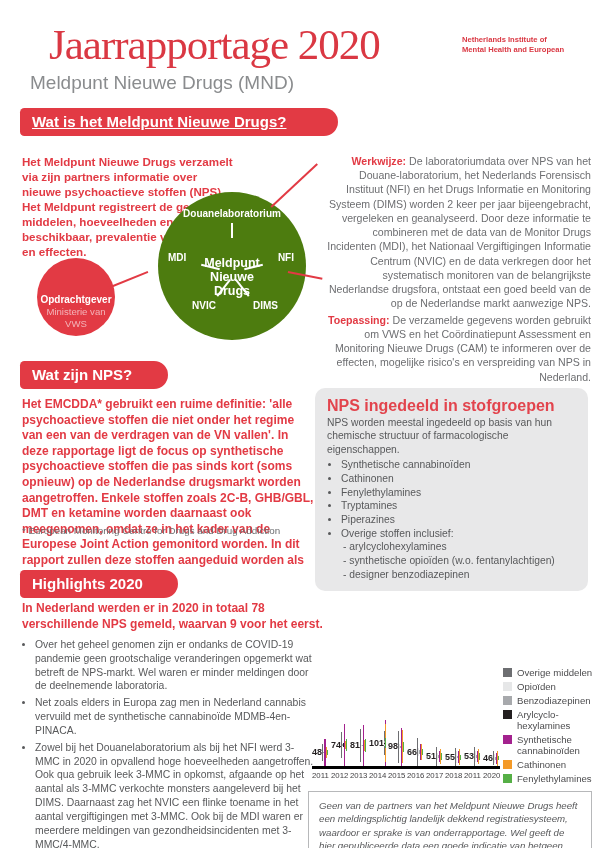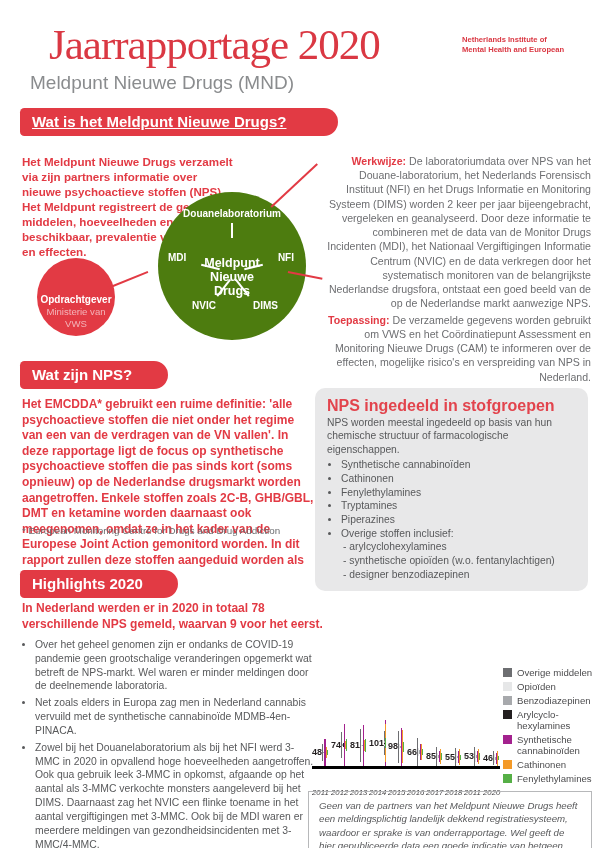--- a/index.html
+++ b/index.html
@@ -65,21 +65,21 @@
   .hl-list ul{margin:0;padding-left:13px;color:#58595b;font-size:10.4px;line-height:1.33;}
   .hl-list li{margin-bottom:3px;}
   .chart-title{position:absolute;left:312px;top:590px;width:284px;font-size:10.8px;font-weight:bold;
           color:#e23a44;line-height:1.3;}
   .chart{position:absolute;left:312px;top:632px;width:188px;}
   .bars{display:flex;align-items:flex-end;gap:3px;height:134px;border-bottom:3px solid #000;}
   .bar-col{width:16px;display:flex;flex-direction:row;justify-content:flex-end;align-items:center;}
   .bar-value{font-size:9px;font-weight:bold;color:#231f20;margin-bottom:1px;}
   .bar-seg{width:16px;}
   .xlabels{display:flex;gap:3px;margin-top:2px;}
-  .xlabel{width:16px;flex:none;text-align:left;font-size:7.8px;font-style:italic;color:#403f41;margin-top:17px;}
+  .xlabel{width:16px;flex:none;text-align:left;font-size:7.8px;color:#403f41;}
   .legend{position:absolute;left:503px;top:667px;width:94px;}
   .legend-item{display:flex;margin-bottom:3px;font-size:9.6px;color:#4d4d4f;line-height:1.15;}
   .swatch{width:9px;height:9px;margin:1px 5px 0 0;flex:none;}
   .note-box{position:absolute;left:308px;top:791px;width:284px;border:1px solid #b7b8ba;
           padding:7px 10px;box-sizing:border-box;font-style:italic;font-size:9.7px;color:#58595b;
           line-height:1.38;}
 </style>
 </head>
 <body>
 
@@ -211,21 +211,21 @@
           <div class="bar-value">66</div>
           <div class="bar-seg" style="height: 27.94px; background: rgb(109, 110, 113);"></div>
           <div class="bar-seg" style="height: 7.62px; background: rgb(230, 231, 232);"></div>
           <div class="bar-seg" style="height: 3.81px; background: rgb(167, 169, 172);"></div>
           <div class="bar-seg" style="height: 6.35px; background: rgb(35, 31, 32);"></div>
           <div class="bar-seg" style="height: 15.24px; background: rgb(163, 33, 142);"></div>
           <div class="bar-seg" style="height: 16.51px; background: rgb(244, 154, 40);"></div>
           <div class="bar-seg" style="height: 6.35px; background: rgb(86, 175, 70);"></div>
         </div>
         <div class="bar-col">
-          <div class="bar-value">85</div>
+          <div class="bar-value">51</div>
           <div class="bar-seg" style="height: 19.05px; background: rgb(109, 110, 113);"></div>
           <div class="bar-seg" style="height: 7.62px; background: rgb(230, 231, 232);"></div>
           <div class="bar-seg" style="height: 2.54px; background: rgb(167, 169, 172);"></div>
           <div class="bar-seg" style="height: 2.54px; background: rgb(35, 31, 32);"></div>
           <div class="bar-seg" style="height: 11.43px; background: rgb(163, 33, 142);"></div>
           <div class="bar-seg" style="height: 15.24px; background: rgb(244, 154, 40);"></div>
           <div class="bar-seg" style="height: 6.35px; background: rgb(86, 175, 70);"></div>
         </div>
         <div class="bar-col">
           <div class="bar-value">55</div>

